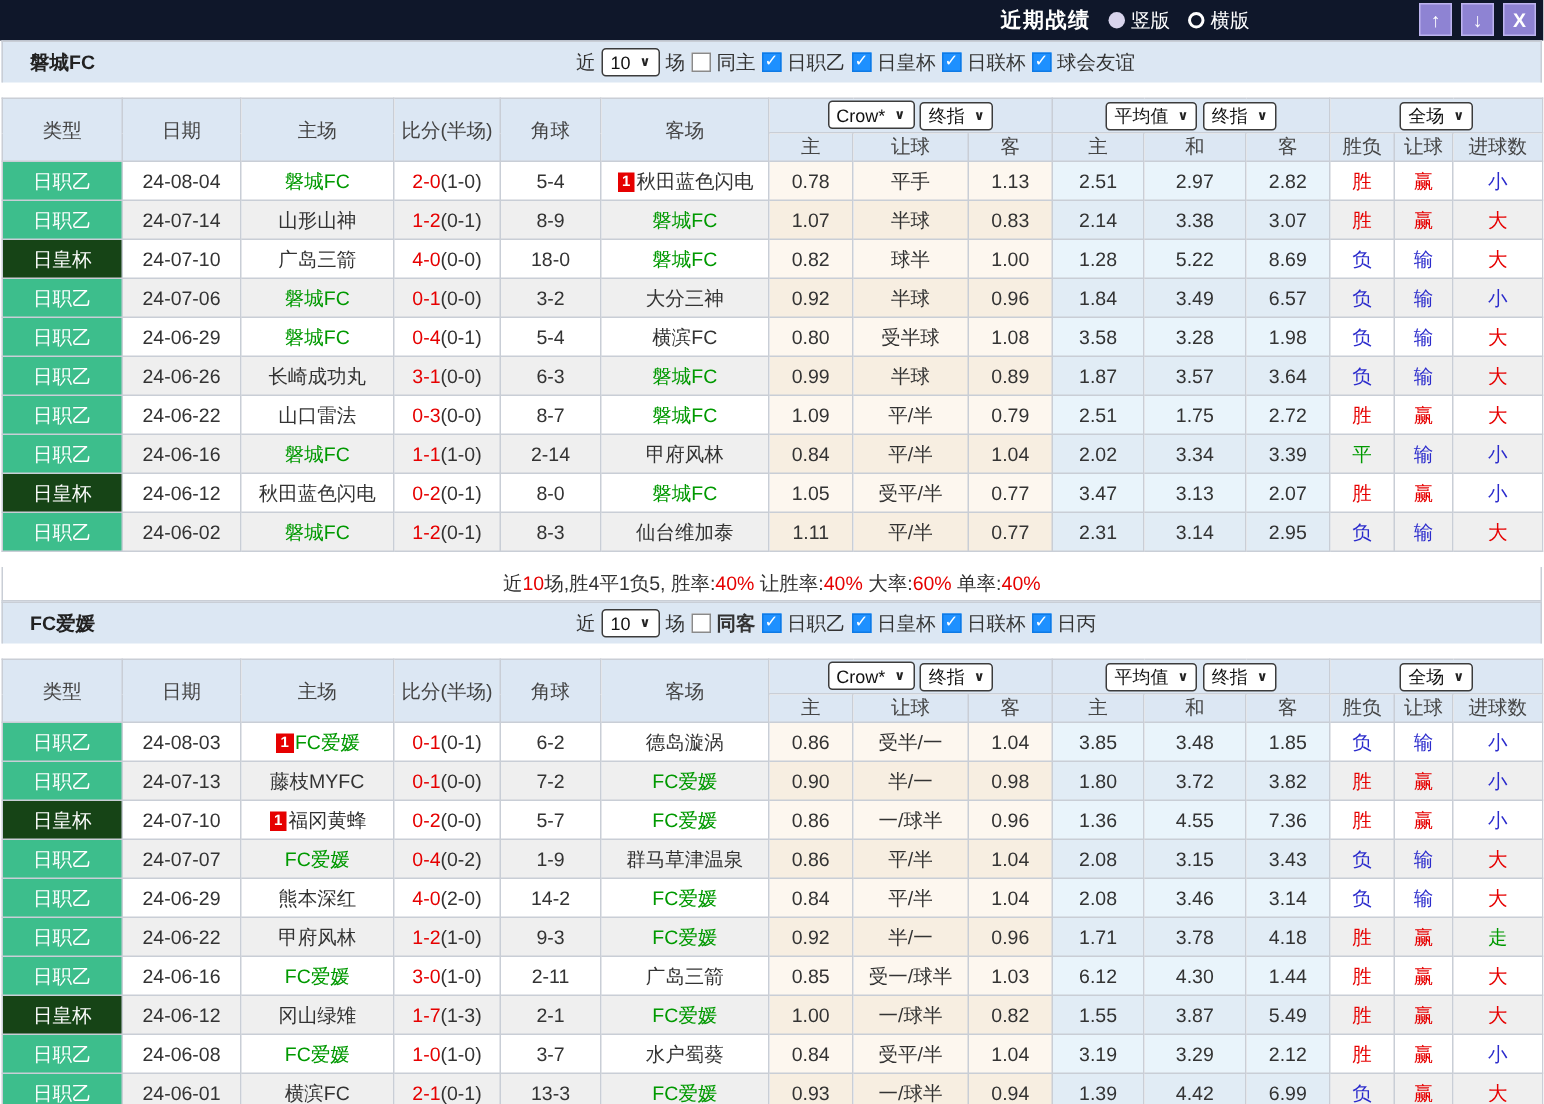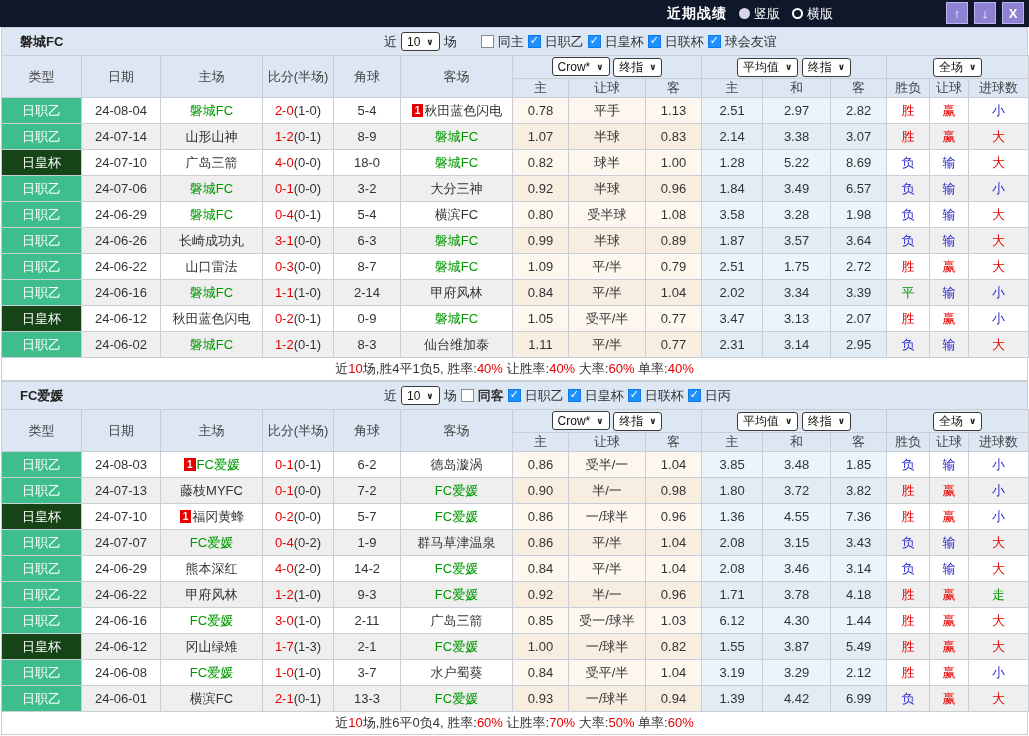--- a/index.html
+++ b/index.html
@@ -30,21 +30,21 @@
   .sel::after { content:"∨"; font-size:9px; font-weight:bold; color:#222; }
 
   
   .cb { width:13px; height:13px; border:1px solid #8a8a8a; background:#fff; display:inline-block;
         position:relative; flex:none; cursor:pointer; }
   .cb.on { background:#1e90ff; border-color:#0f7ae5; }
   .cb.on::after { content:"✓"; position:absolute; left:1px; top:-2px; color:#fff; font-size:11px; font-weight:bold; }
   .flabel { font-size:13px; color:#333; }
 
   
-  table { border-collapse:collapse; table-layout:fixed; width:1027px; margin:0 1px; }
+  table { border-collapse:collapse; table-layout:fixed; width:1027px; margin:10px 1px; }
   th,td { border:1px solid #c9ced6; text-align:center; font-size:13px; color:#333;
           overflow:hidden; white-space:nowrap; }
   thead th { background:#dce7f3; font-weight:normal; color:#444; }
   tr.h1 th { height:23px; }
   tr.h2 th { height:19px; }
   tbody td { height:26px; }
   tbody tr:nth-child(odd)  td { background:#fff; }
   tbody tr:nth-child(even) td { background:#efefef; }
   tbody tr:nth-child(odd)  td.od { background:#fdf7ef; }
   tbody tr:nth-child(even) td.od { background:#f7eee1; }
@@ -88,21 +88,21 @@
 </div>
 
 <div class="sec-head">
   <span class="team-name">磐城FC</span>
   <div class="filters">
       <span class="flabel">近</span>
       <span class="sel">
         <span>10</span>
       </span>
       <span class="flabel">场</span>
-      <span class="radio-opt" style="color: rgb(51, 51, 51); margin-left: 20px;">
+      <span class="radio-opt" style="color: rgb(51, 51, 51);">
         <span class="cb"></span>
         <span class="flabel">同主</span>
       </span>
       <span class="radio-opt" style="color: rgb(51, 51, 51);">
         <span class="cb on"></span>
         <span class="flabel">日职乙</span>
       </span>
       <span class="radio-opt" style="color: rgb(51, 51, 51);">
         <span class="cb on"></span>
         <span class="flabel">日皇杯</span>
@@ -312,21 +312,21 @@
         <td class="av">3.39</td>
         <td class="res"><span class="g">平</span></td>
         <td class="res"><span class="b">输</span></td>
         <td class="res"><span class="b">小</span></td>
       </tr>
       <tr>
         <td class="type cup">日皇杯</td>
         <td>24-06-12</td>
         <td><span class="team">秋田蓝色闪电</span></td>
         <td><span class="ft">0-2</span><span class="ht">(0-1)</span></td>
-        <td>0-9</td>
+        <td>8-0</td>
         <td><span class="team focus">磐城FC</span></td>
         <td class="od">1.05</td>
         <td class="od">受平/半</td>
         <td class="od">0.77</td>
         <td class="av">3.47</td>
         <td class="av">3.13</td>
         <td class="av">2.07</td>
         <td class="res"><span class="r">胜</span></td>
         <td class="res"><span class="r">赢</span></td>
         <td class="res"><span class="b">小</span></td>

